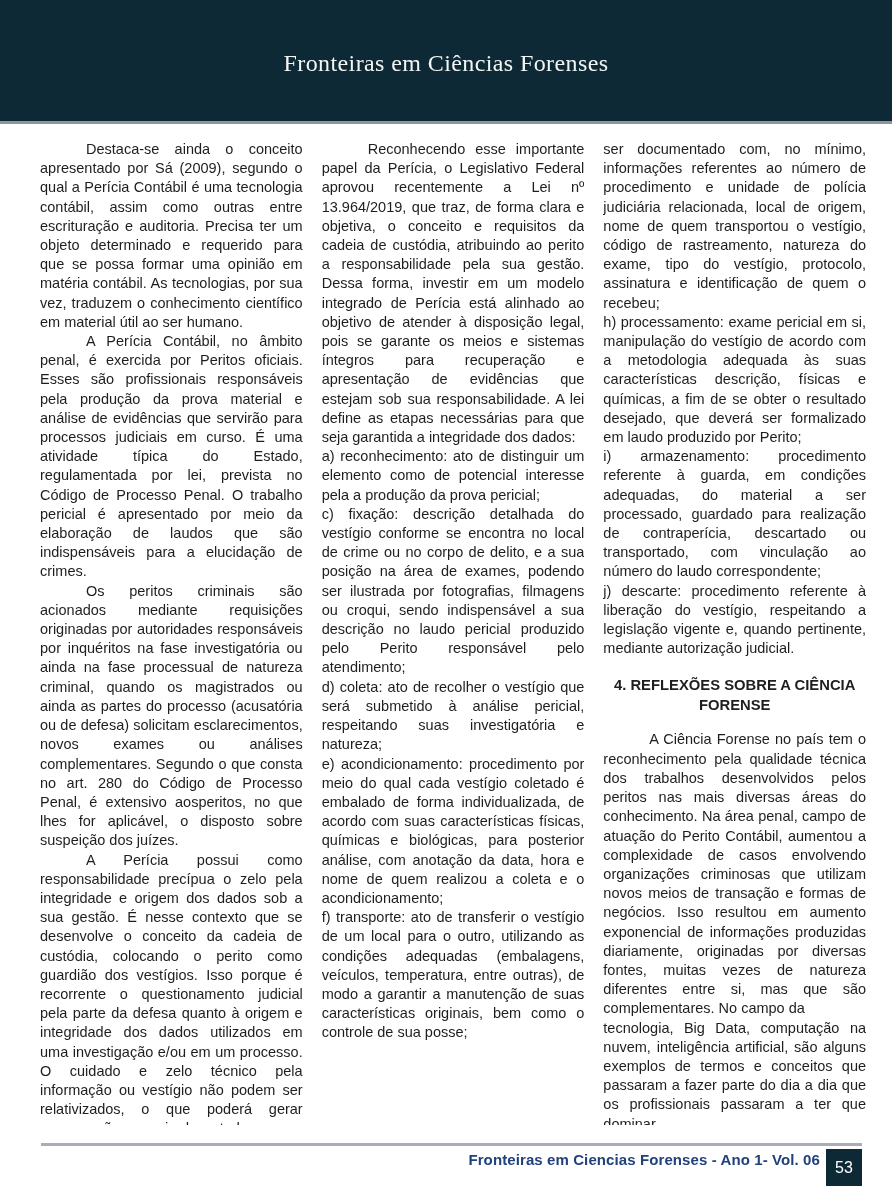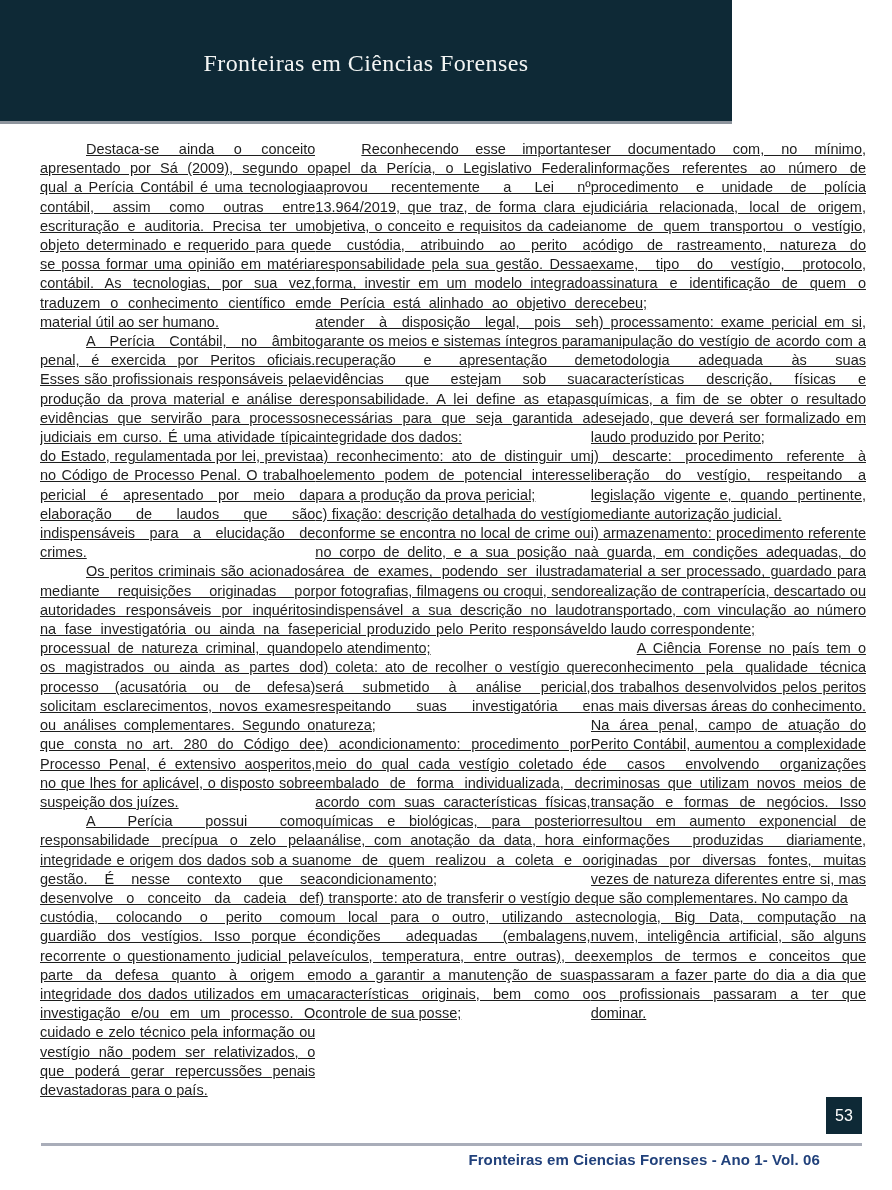--- a/index.html
+++ b/index.html
@@ -7,21 +7,21 @@
     position: relative;
     width: 892px;
     height: 1190px;
     background: #ffffff;
     overflow: hidden;
     font-family: "Liberation Sans", sans-serif;
   }
   .masthead {
     position: absolute;
     top: 0; left: 0;
-    width: 732px;
+    width: 892px;
     height: 124px;
     background: #0e2936;
     border-bottom: 3px solid #8e959d;
     box-sizing: border-box;
     display: flex;
     align-items: center;
     justify-content: center;
   }
   .masthead-title {
     font-family: "Liberation Serif", serif;
@@ -30,27 +30,26 @@
     letter-spacing: 0.4px;
     padding-top: 6px;
   }
   .content {
     position: absolute;
     top: 140px;
     left: 40px;
     width: 826px;
     height: 985px;
     display: flex;
-    column-gap: 0;
+    column-gap: 19px;
     color: #1e1e1e;
     font-size: 14.5px;
     line-height: 19.2px;
     text-align: justify;
     overflow: hidden;
-    text-decoration: underline;
   }
   .col { flex: 1 1 0; hyphens: auto; overflow: hidden; }
   .content p { margin: 0; }
   .para { text-indent: 46px; margin-bottom: 15px; }
   .para.tight { margin-bottom: 0; }
   .item { text-indent: 0; margin: 0; }
   .section-heading {
     font-size: 14.8px;
     font-weight: bold;
     text-align: center;
@@ -71,21 +70,21 @@
     top: 1151px;
     right: 72px;
     font-size: 15px;
     font-weight: bold;
     color: #21417b;
     letter-spacing: 0.1px;
   }
   .page-number-box {
     position: absolute;
     left: 826px;
-    top: 1097px;
+    top: 1149px;
     width: 36px;
     height: 37px;
     background: #0e2936;
     color: #ffffff;
     display: flex;
     align-items: center;
     justify-content: center;
     font-size: 16px;
   }
 </style>
@@ -102,33 +101,34 @@
 
     <div class="col">
       <p class="para">Destaca-se ainda o conceito apresentado por Sá (2009), segundo o qual a Perícia Contábil é uma tecnologia contábil, assim como outras entre escrituração e auditoria. Precisa ter um objeto determinado e requerido para que se possa formar uma opinião em matéria contábil. As tecnologias, por sua vez, traduzem o conhecimento científico em material útil ao ser humano.</p>
       <p class="para">A Perícia Contábil, no âmbito penal, é exercida por Peritos oficiais. Esses são profissionais responsáveis pela produção da prova material e análise de evidências que servirão para processos judiciais em curso. É uma atividade típica do Estado, regulamentada por lei, prevista no Código de Processo Penal. O trabalho pericial é apresentado por meio da elaboração de laudos que são indispensáveis para a elucidação de crimes.</p>
       <p class="para">Os peritos criminais são acionados mediante requisições originadas por autoridades responsáveis por inquéritos na fase investigatória ou ainda na fase processual de natureza criminal, quando os magistrados ou ainda as partes do processo (acusatória ou de defesa) solicitam esclarecimentos, novos exames ou análises complementares. Segundo o que consta no art. 280 do Código de Processo Penal, é extensivo aosperitos, no que lhes for aplicável, o disposto sobre suspeição dos juízes.</p>
       <p class="para tight">A Perícia possui como responsabilidade precípua o zelo pela integridade e origem dos dados sob a sua gestão. É nesse contexto que se desenvolve o conceito da cadeia de custódia, colocando o perito como guardião dos vestígios. Isso porque é recorrente o questionamento judicial pela parte da defesa quanto à origem e integridade dos dados utilizados em uma investigação e/ou em um processo. O cuidado e zelo técnico pela informação ou vestígio não podem ser relativizados, o que poderá gerar repercussões penais devastadoras para o país.</p>
     </div>
 
     <div class="col">
       <p class="para tight">Reconhecendo esse importante papel da Perícia, o Legislativo Federal aprovou recentemente a Lei nº 13.964/2019, que traz, de forma clara e objetiva, o conceito e requisitos da cadeia de custódia, atribuindo ao perito a responsabilidade pela sua gestão. Dessa forma, investir em um modelo integrado de Perícia está alinhado ao objetivo de atender à disposição legal, pois se garante os meios e sistemas íntegros para recuperação e apresentação de evidências que estejam sob sua responsabilidade. A lei define as etapas necessárias para que seja garantida a integridade dos dados:</p>
-      <p class="item">a) reconhecimento: ato de distinguir um elemento podem de potencial interesse para a produção da prova pericial;</p>
+      <p class="item">a) reconhecimento: ato de distinguir um elemento como de potencial interesse pela a produção da prova pericial;</p>
       <p class="item">c) fixação: descrição detalhada do vestígio conforme se encontra no local de crime ou no corpo de delito, e a sua posição na área de exames, podendo ser ilustrada por fotografias, filmagens ou croqui, sendo indispensável a sua descrição no laudo pericial produzido pelo Perito responsável pelo atendimento;</p>
       <p class="item">d) coleta: ato de recolher o vestígio que será submetido à análise pericial, respeitando suas investigatória e natureza;</p>
       <p class="item">e) acondicionamento: procedimento por meio do qual cada vestígio coletado é embalado de forma individualizada, de acordo com suas características físicas, químicas e biológicas, para posterior análise, com anotação da data, hora e nome de quem realizou a coleta e o acondicionamento;</p>
       <p class="item">f) transporte: ato de transferir o vestígio de um local para o outro, utilizando as condições adequadas (embalagens, veículos, temperatura, entre outras), de modo a garantir a manutenção de suas características originais, bem como o controle de sua posse;</p>
 
     </div>
 
     <div class="col">
       <p class="item">ser documentado com, no mínimo, informações referentes ao número de procedimento e unidade de polícia judiciária relacionada, local de origem, nome de quem transportou o vestígio, código de rastreamento, natureza do exame, tipo do vestígio, protocolo, assinatura e identificação de quem o recebeu;</p>
       <p class="item">h) processamento: exame pericial em si, manipulação do vestígio de acordo com a metodologia adequada às suas características descrição, físicas e químicas, a fim de se obter o resultado desejado, que deverá ser formalizado em laudo produzido por Perito;</p>
+      <p class="item">i) armazenamento: procedimento referente à guarda, em condições adequadas, do material a ser processado, guardado para realização de contraperícia, descartado ou transportado, com vinculação ao número do laudo correspondente;</p>
       <p class="item">j) descarte: procedimento referente à liberação do vestígio, respeitando a legislação vigente e, quando pertinente, mediante autorização judicial.</p>
-      <p class="item">i) armazenamento: procedimento referente à guarda, em condições adequadas, do material a ser processado, guardado para realização de contraperícia, descartado ou transportado, com vinculação ao número do laudo correspondente;</p>
+      <h3 class="section-heading">4. REFLEXÕES SOBRE A CIÊNCIA FORENSE</h3>
       <p class="para tight">A Ciência Forense no país tem o reconhecimento pela qualidade técnica dos trabalhos desenvolvidos pelos peritos nas mais diversas áreas do conhecimento. Na área penal, campo de atuação do Perito Contábil, aumentou a complexidade de casos envolvendo organizações criminosas que utilizam novos meios de transação e formas de negócios. Isso resultou em aumento exponencial de informações produzidas diariamente, originadas por diversas fontes, muitas vezes de natureza diferentes entre si, mas que são complementares. No campo da</p>
       <p class="item">tecnologia, Big Data, computação na nuvem, inteligência artificial, são alguns exemplos de termos e conceitos que passaram a fazer parte do dia a dia que os profissionais passaram a ter que dominar.</p>
 
     </div>
 
   </main>
 
   <div class="footer-rule"></div>
   <div class="footer-text">Fronteiras em Ciencias Forenses - Ano 1- Vol. 06</div>
   <div class="page-number-box">

